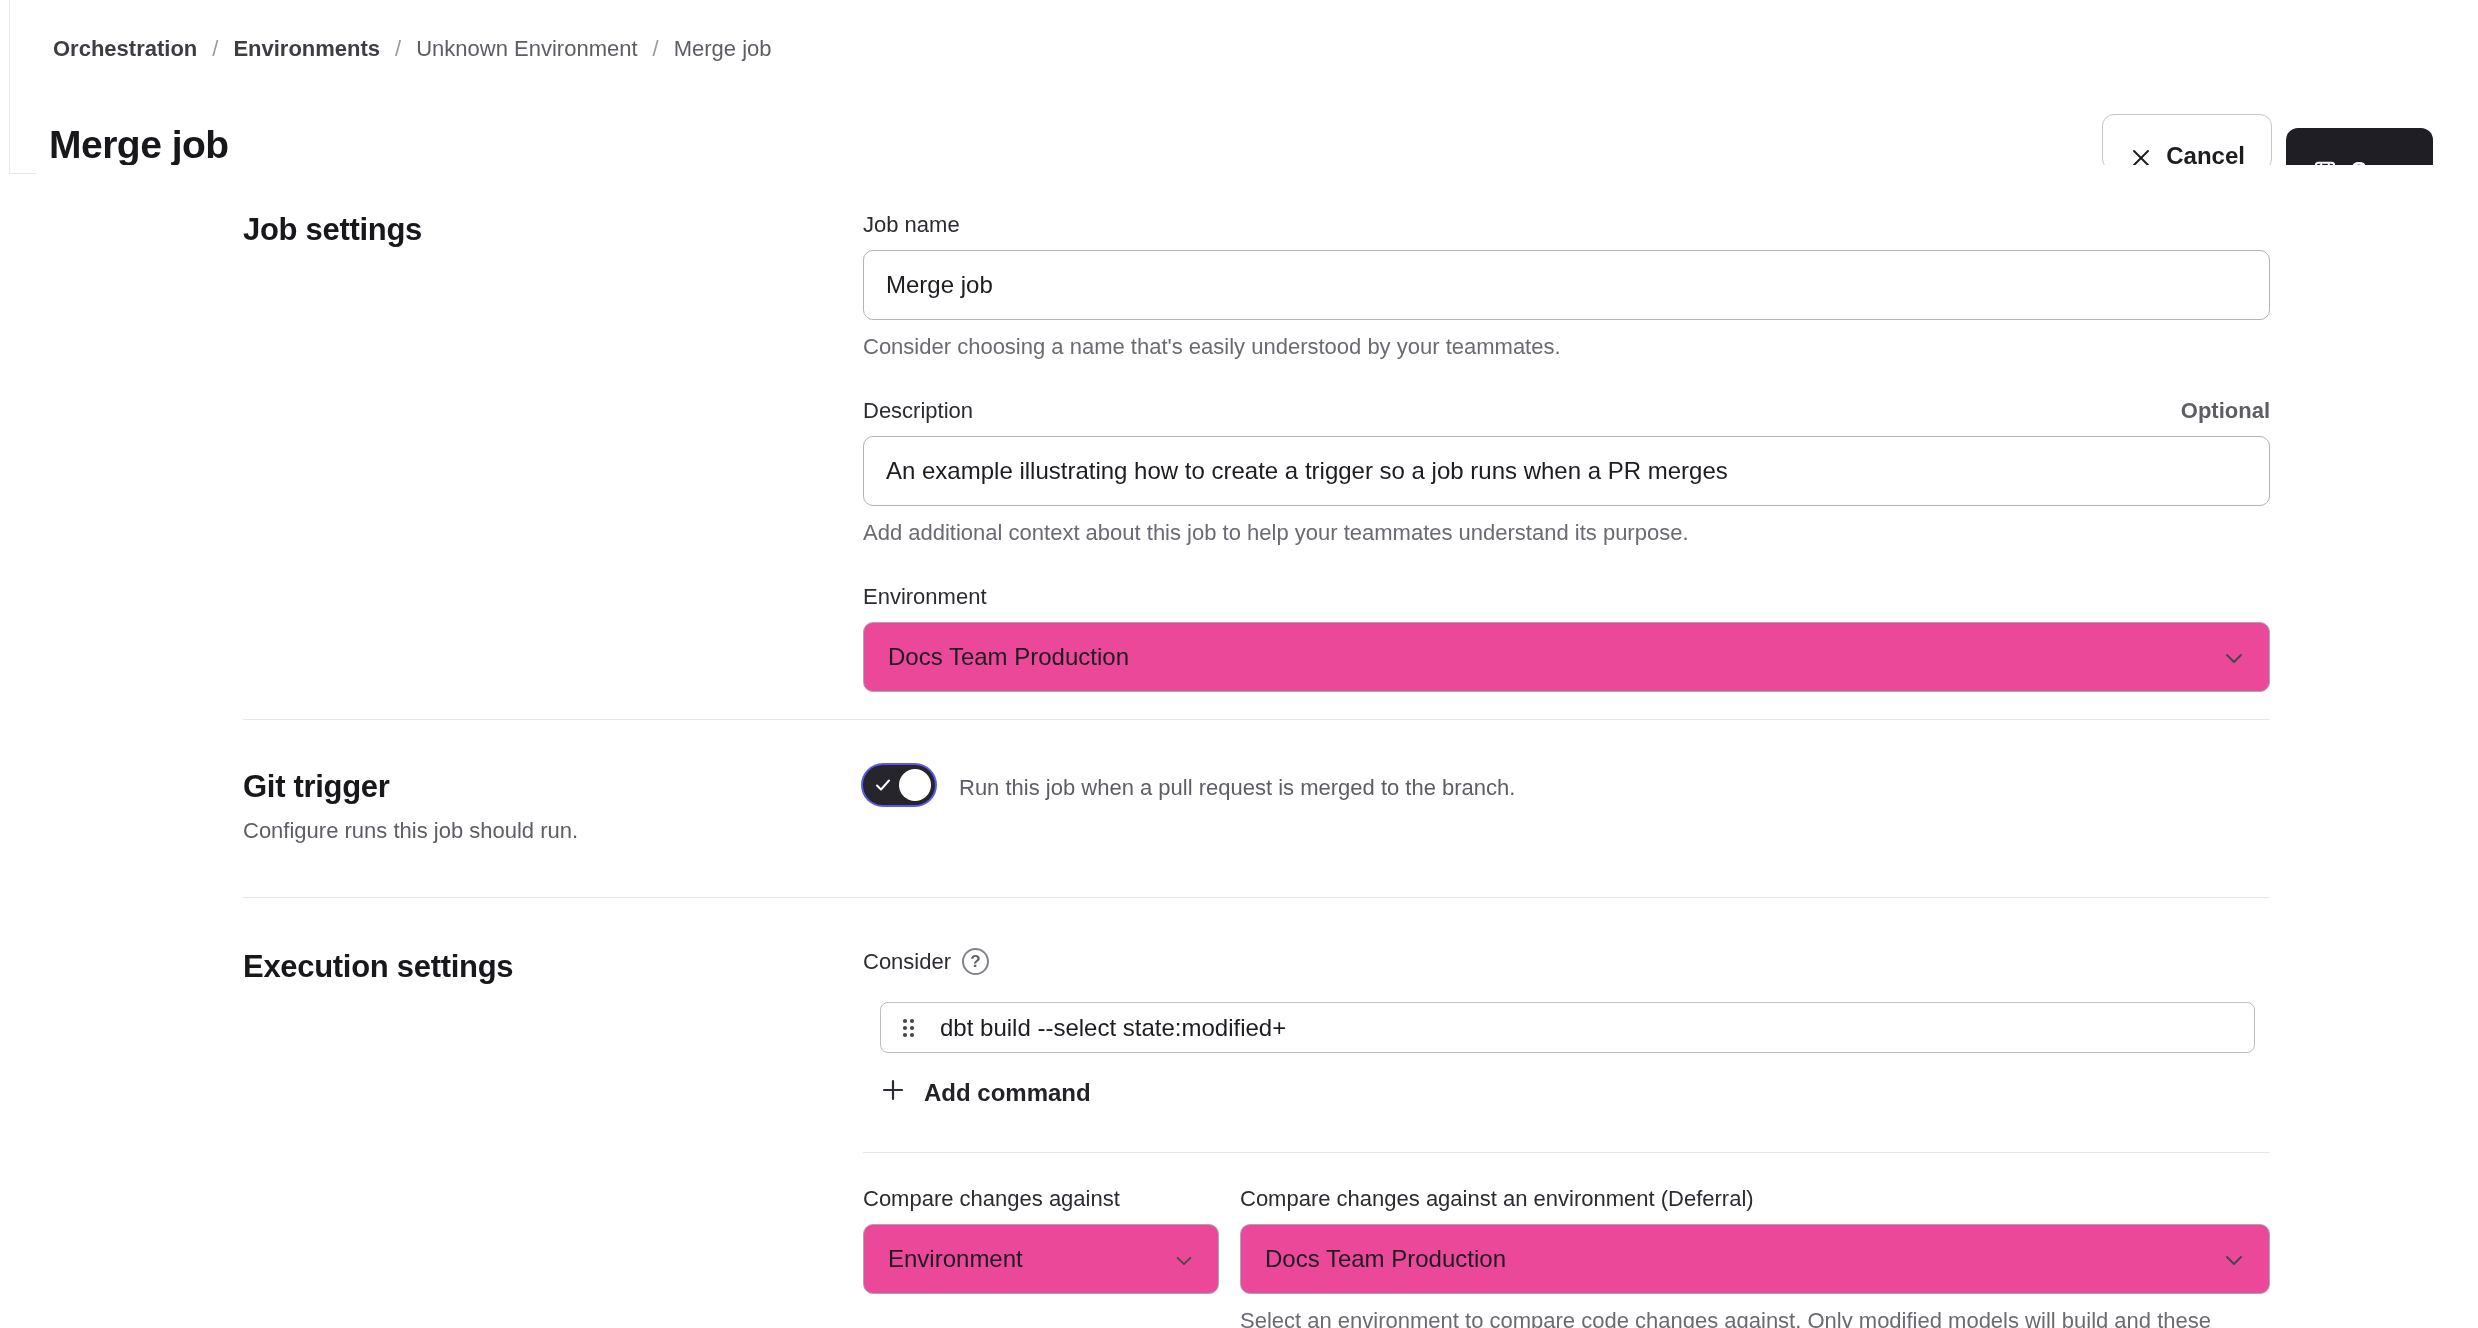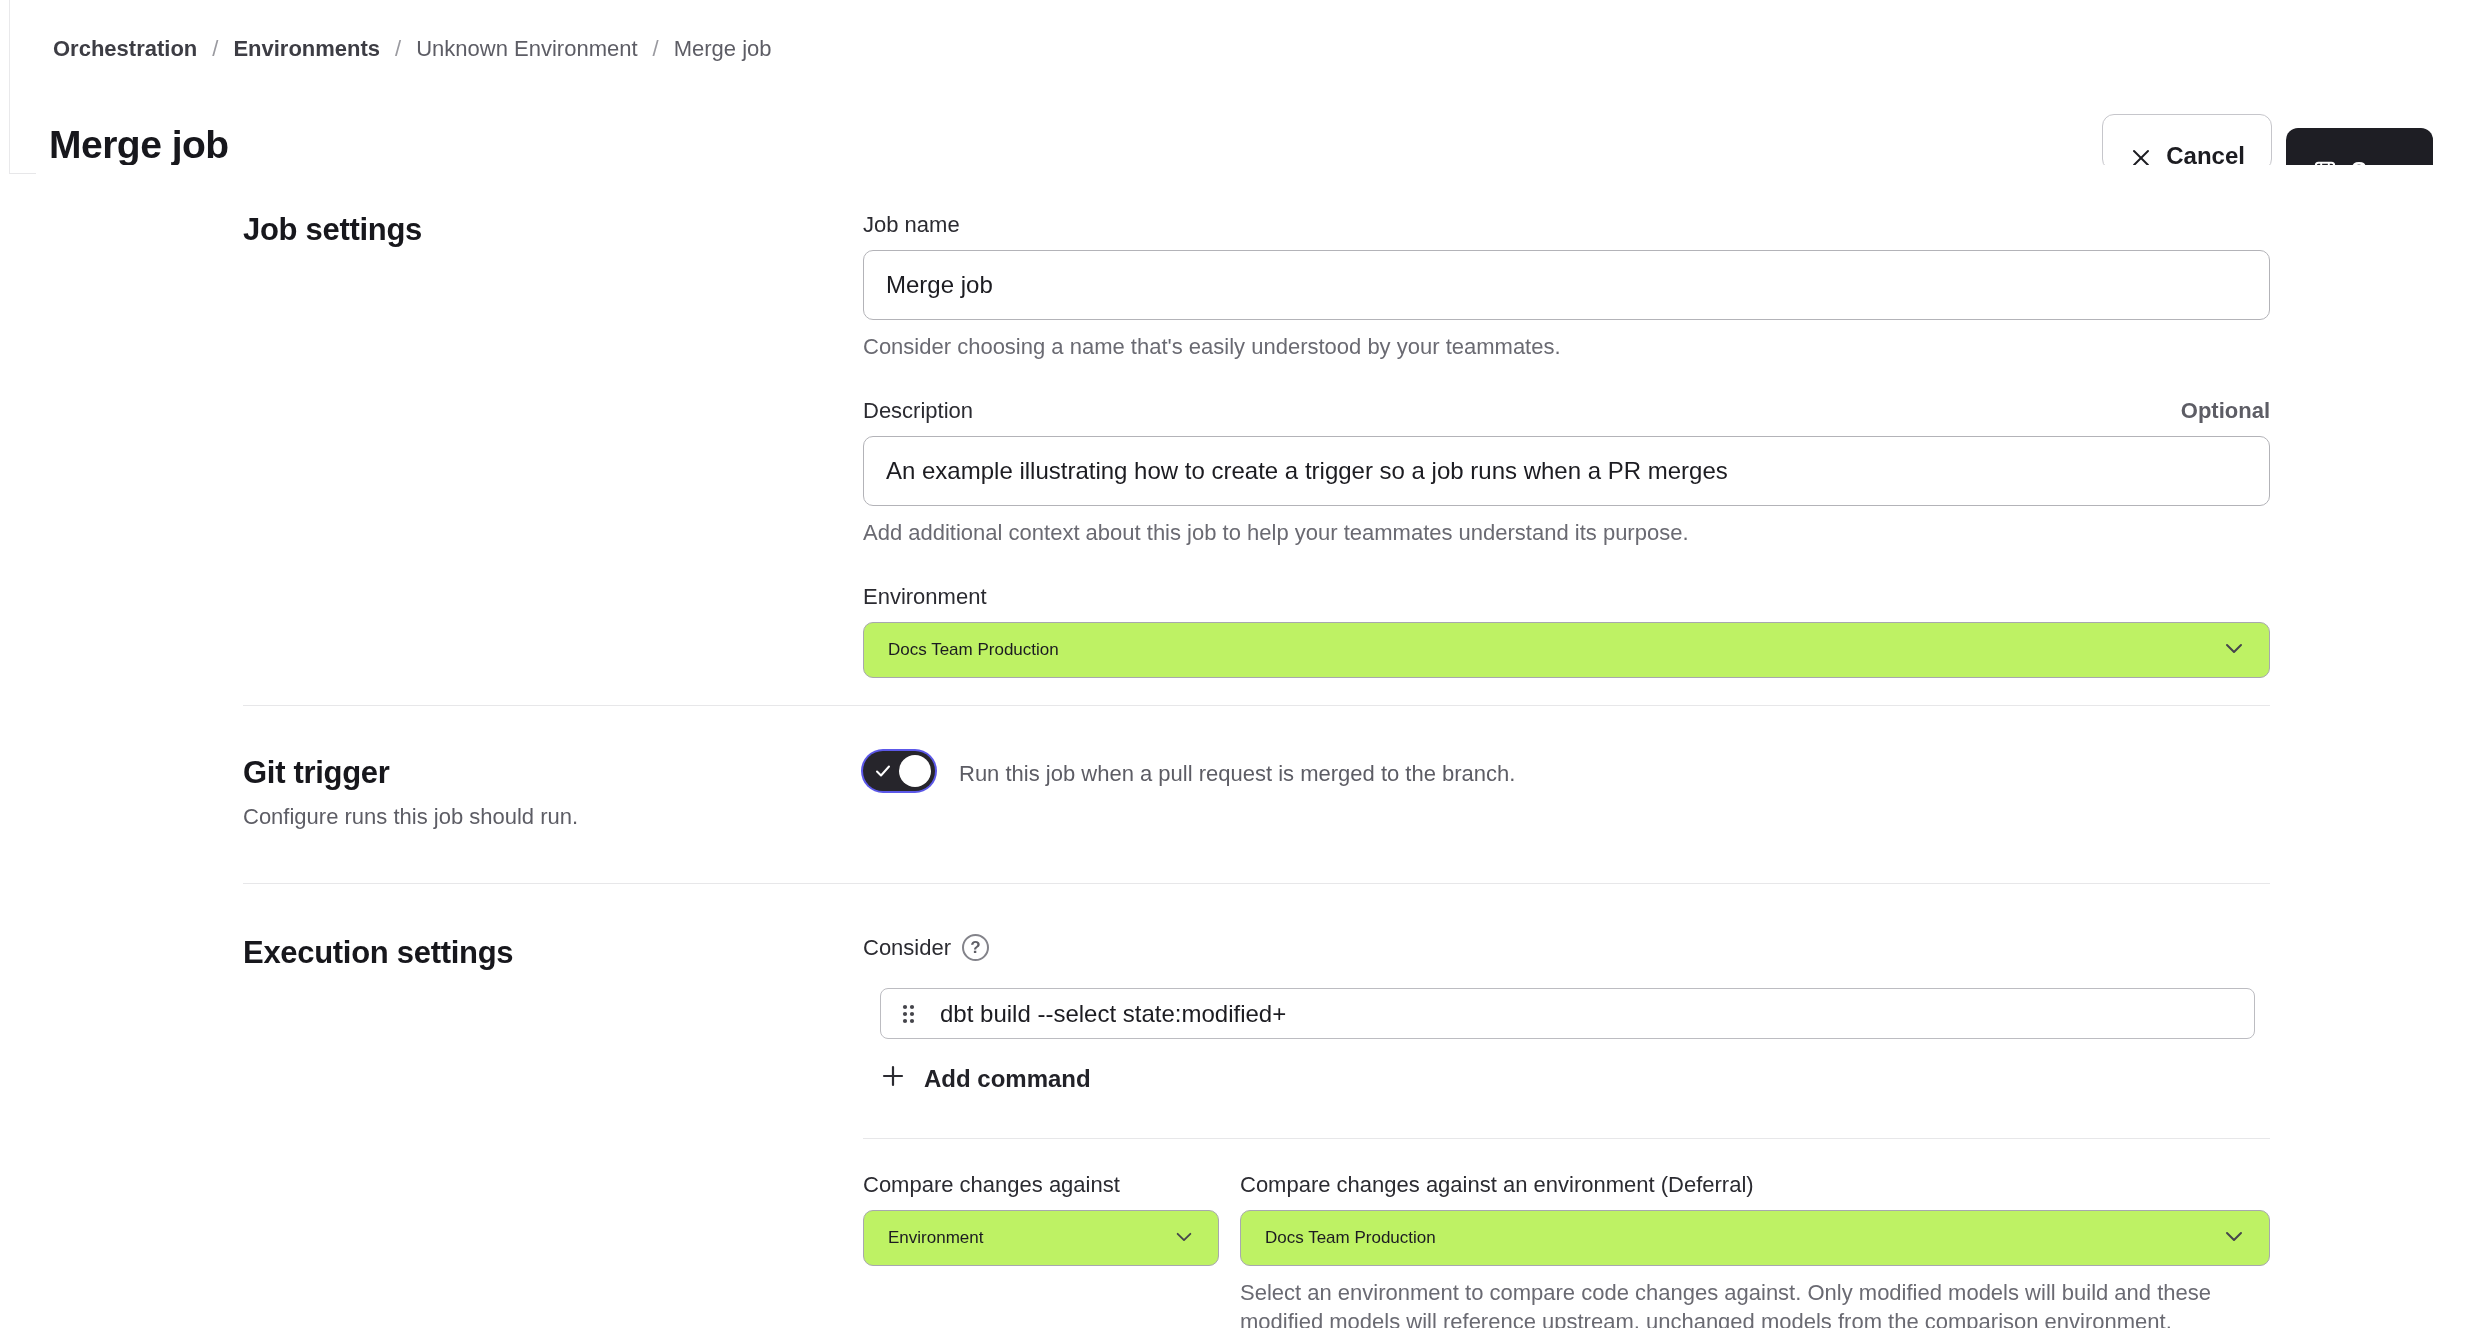--- a/index.html
+++ b/index.html
@@ -73,24 +73,24 @@
 
   .text-input {
     display: block; width: 100%; height: 70px; margin-top: 12px;
     border: 1px solid #b3b3b8; border-radius: 10px;
     padding: 0 22px; font-size: 24px; color: #1c1c21;
     font-family: "Liberation Sans", sans-serif;
     background: #fff; outline: none;
   }
   .select {
     display: flex; align-items: center; justify-content: space-between;
-    width: 100%; height: 56px; margin-top: 12px;
+    width: 100%; height: 70px; margin-top: 12px;
     border: 1px solid #a8a8ae; border-radius: 10px;
-    padding: 0 24px; font-size: 17px; color: #1c1c21;
-    background: #bef264; cursor: pointer;
+    padding: 0 24px; font-size: 24px; color: #1c1c21;
+    background: #ec4899; cursor: pointer;
   }
   .select .chev { flex: 0 0 auto; margin-left: 12px; }
 
   .fgroup { margin-top: 36px; }
   .fgroup:first-child { margin-top: 0; }
 
   
   .toggle-row { display: flex; align-items: flex-start; }
   .toggle {
     position: relative; width: 72px; height: 40px; border-radius: 21px;

